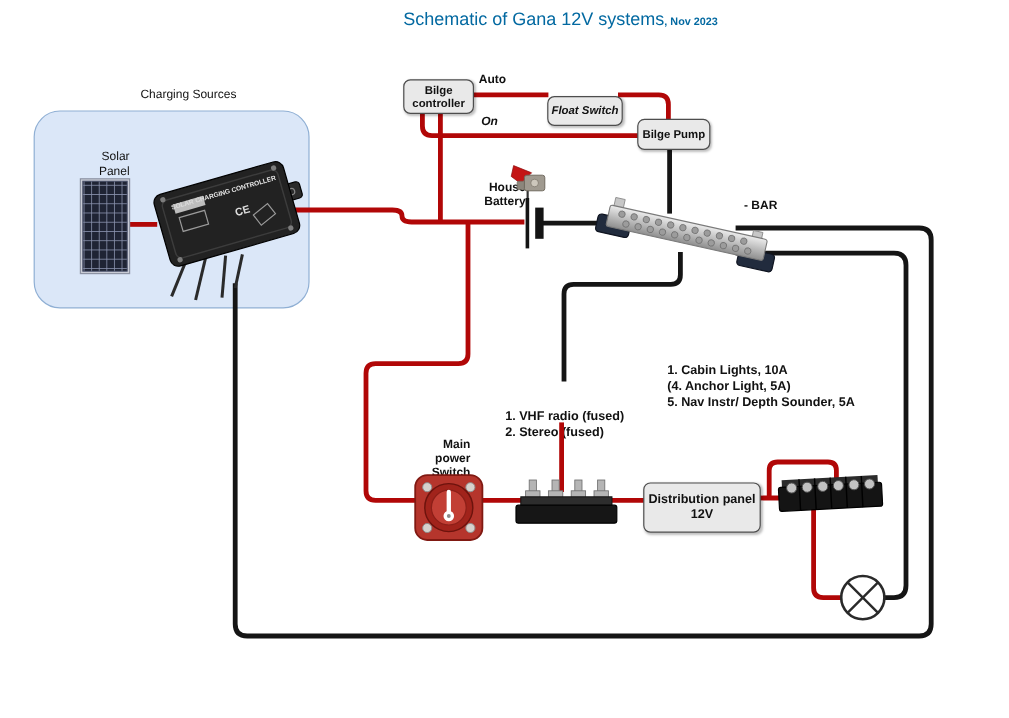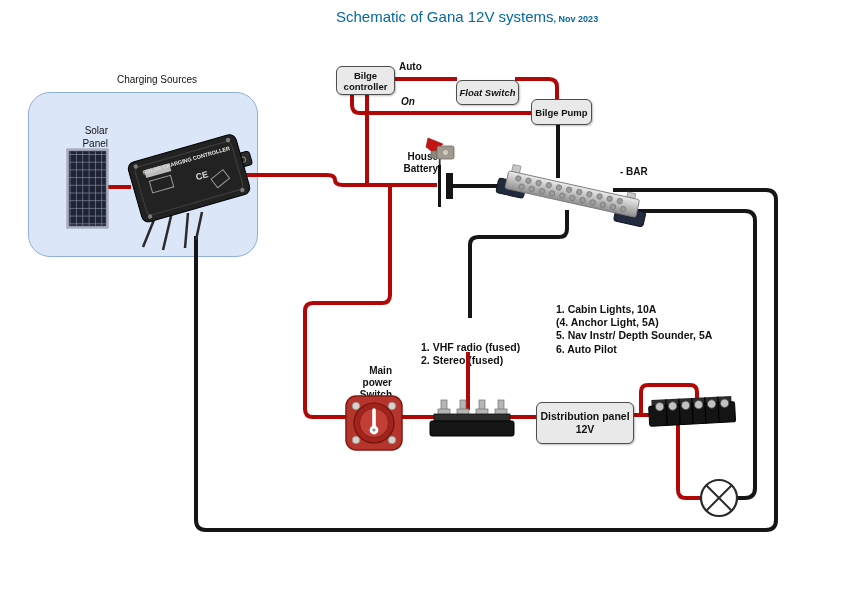--- a/index.html
+++ b/index.html
@@ -53,21 +53,20 @@
 <div class="abs lbl center" style="left:338px;top:365px;width:54px;">Main power Switch</div>
 
 <div class="loads" style="left:421px;top:321px;margin-top:20px;">
   <div>1. VHF radio (fused)</div>
   <div>2. Stereo (fused)</div>
 </div>
 <div class="loads" style="left:556px;top:303px;">
   <div>1. Cabin Lights, 10A</div>
   <div>(4. Anchor Light, 5A)</div>
   <div>5. Nav Instr/ Depth Sounder, 5A</div>
-  <div>6. Auto Pilot</div>
 </div>
 
 <svg class="layer" width="841" height="598" viewBox="0 0 841 598">
   <defs>
     <pattern id="pvcells" width="6.33" height="7.7" patternUnits="userSpaceOnUse">
       <rect width="6.33" height="7.7" fill="#1f2434"></rect>
       <path d="M0,0.35 H6.33 M0.35,0 V7.7" stroke="#8a93ad" stroke-width="0.7" fill="none"></path>
     </pattern>
     <linearGradient id="silver" x1="0" y1="0" x2="0" y2="1">
       <stop offset="0" stop-color="#ececec"></stop>

